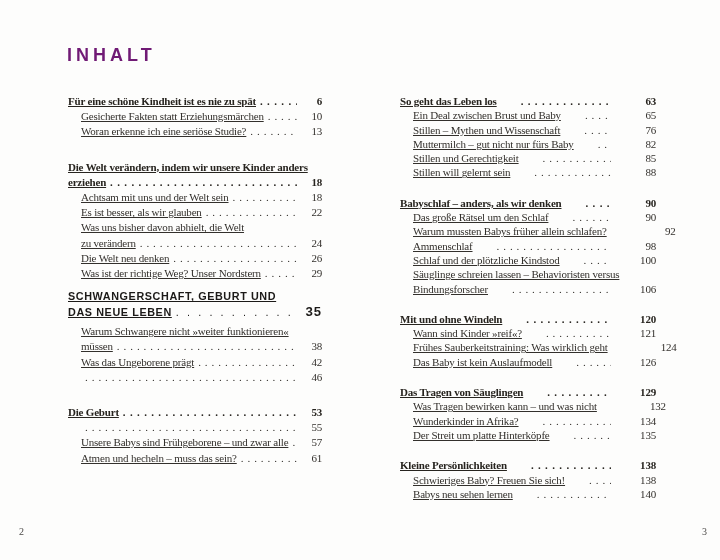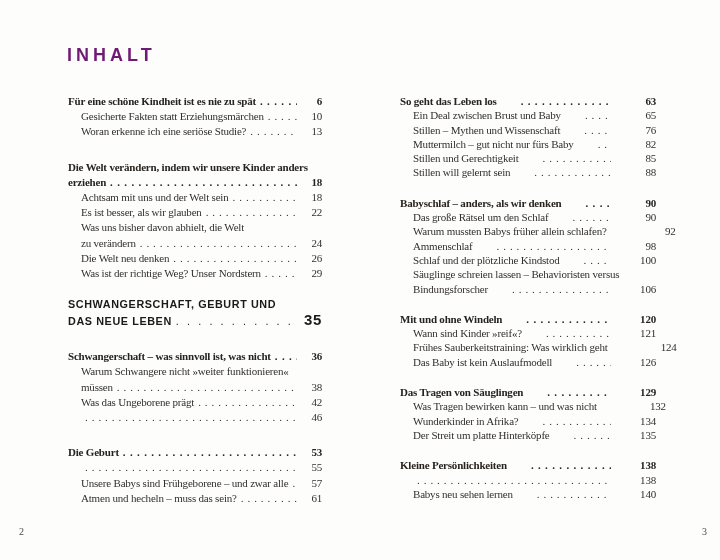--- a/index.html
+++ b/index.html
@@ -38,44 +38,44 @@
   .col-left  .block.chapter { margin-top:20px; }
   .col-right .block.chapter { margin-top:16px; }
   .col .block:first-child { margin-top:0; }
 
   .block.part {
     font-family:"Liberation Sans", "DejaVu Sans", sans-serif;
     font-weight:bold;
     font-size:10.8px;
     letter-spacing:0.6px;
     color:#1c1a18;
-    margin-top:15px;
+    margin-top:7px;
     margin-bottom:3px;
   }
   .block.part .row { line-height:16px; }
 
   .row { display:flex; align-items:baseline; }
-  .txt { white-space:nowrap; flex:0 0 auto; }
+  .txt { white-space:nowrap; flex:0 0 auto;text-decoration:underline; }
   .dots {
     flex:1 1 auto;
     min-width:0;
     overflow:hidden;
     white-space:nowrap;
     margin:0 3px 0 4px;
     font-weight:normal;
   }
   .dots::after {
     content:". . . . . . . . . . . . . . . . . . . . . . . . . . . . . . . . . . . . . . . . . . . . . . . . . . . . . . . . . . . .";
     letter-spacing:0.6px;
   }
   .block.chapter .dots::after { font-weight:bold; letter-spacing:0.8px; }
   .block.part .dots::after { letter-spacing:2.6px; }
   .pg { flex:0 0 auto; min-width:22px; text-align:right; }
   .block.chapter .pg, .block.part .pg { font-weight:bold; }
-  .block.part .pg { font-family:Liberation Sans, sans-serif; font-size:15px; }
+  .block.part .pg { font-family:Liberation Mono, monospace; font-size:13px; }
 
   .folio {
     position:absolute;
     bottom:23px;
     font-size:10px;
     color:#4a4846;
   }
   .folio-left  { left:19px; }
   .folio-right { right:13px; }
 </style>
@@ -158,27 +158,20 @@
       <div class="block part">
         <div class="row">
           <span class="txt">SCHWANGERSCHAFT, GEBURT UND</span>
         </div>
         <div class="row">
           <span class="txt">DAS NEUE LEBEN</span>
           <span class="dots"></span>
           <span class="pg">35</span>
         </div>
       </div>
-      <div class="block chapter">
-        <div class="row">
-          <span class="txt">Schwangerschaft – was sinnvoll ist, was nicht</span>
-          <span class="dots"></span>
-          <span class="pg">36</span>
-        </div>
-      </div>
       <div class="block section">
         <div class="row">
           <span class="txt">Warum Schwangere nicht »weiter funktionieren«</span>
         </div>
         <div class="row">
           <span class="txt">müssen</span>
           <span class="dots"></span>
           <span class="pg">38</span>
         </div>
       </div>
@@ -369,20 +362,21 @@
       </div>
       <div class="block chapter">
         <div class="row">
           <span class="txt">Kleine Persönlichkeiten</span>
           <span class="dots"></span>
           <span class="pg">138</span>
         </div>
       </div>
       <div class="block section">
         <div class="row">
+          <span class="txt">Schwieriges Baby? Freuen Sie sich!</span>
           <span class="dots"></span>
           <span class="pg">138</span>
         </div>
       </div>
       <div class="block section">
         <div class="row">
           <span class="txt">Babys neu sehen lernen</span>
           <span class="dots"></span>
           <span class="pg">140</span>
         </div>

